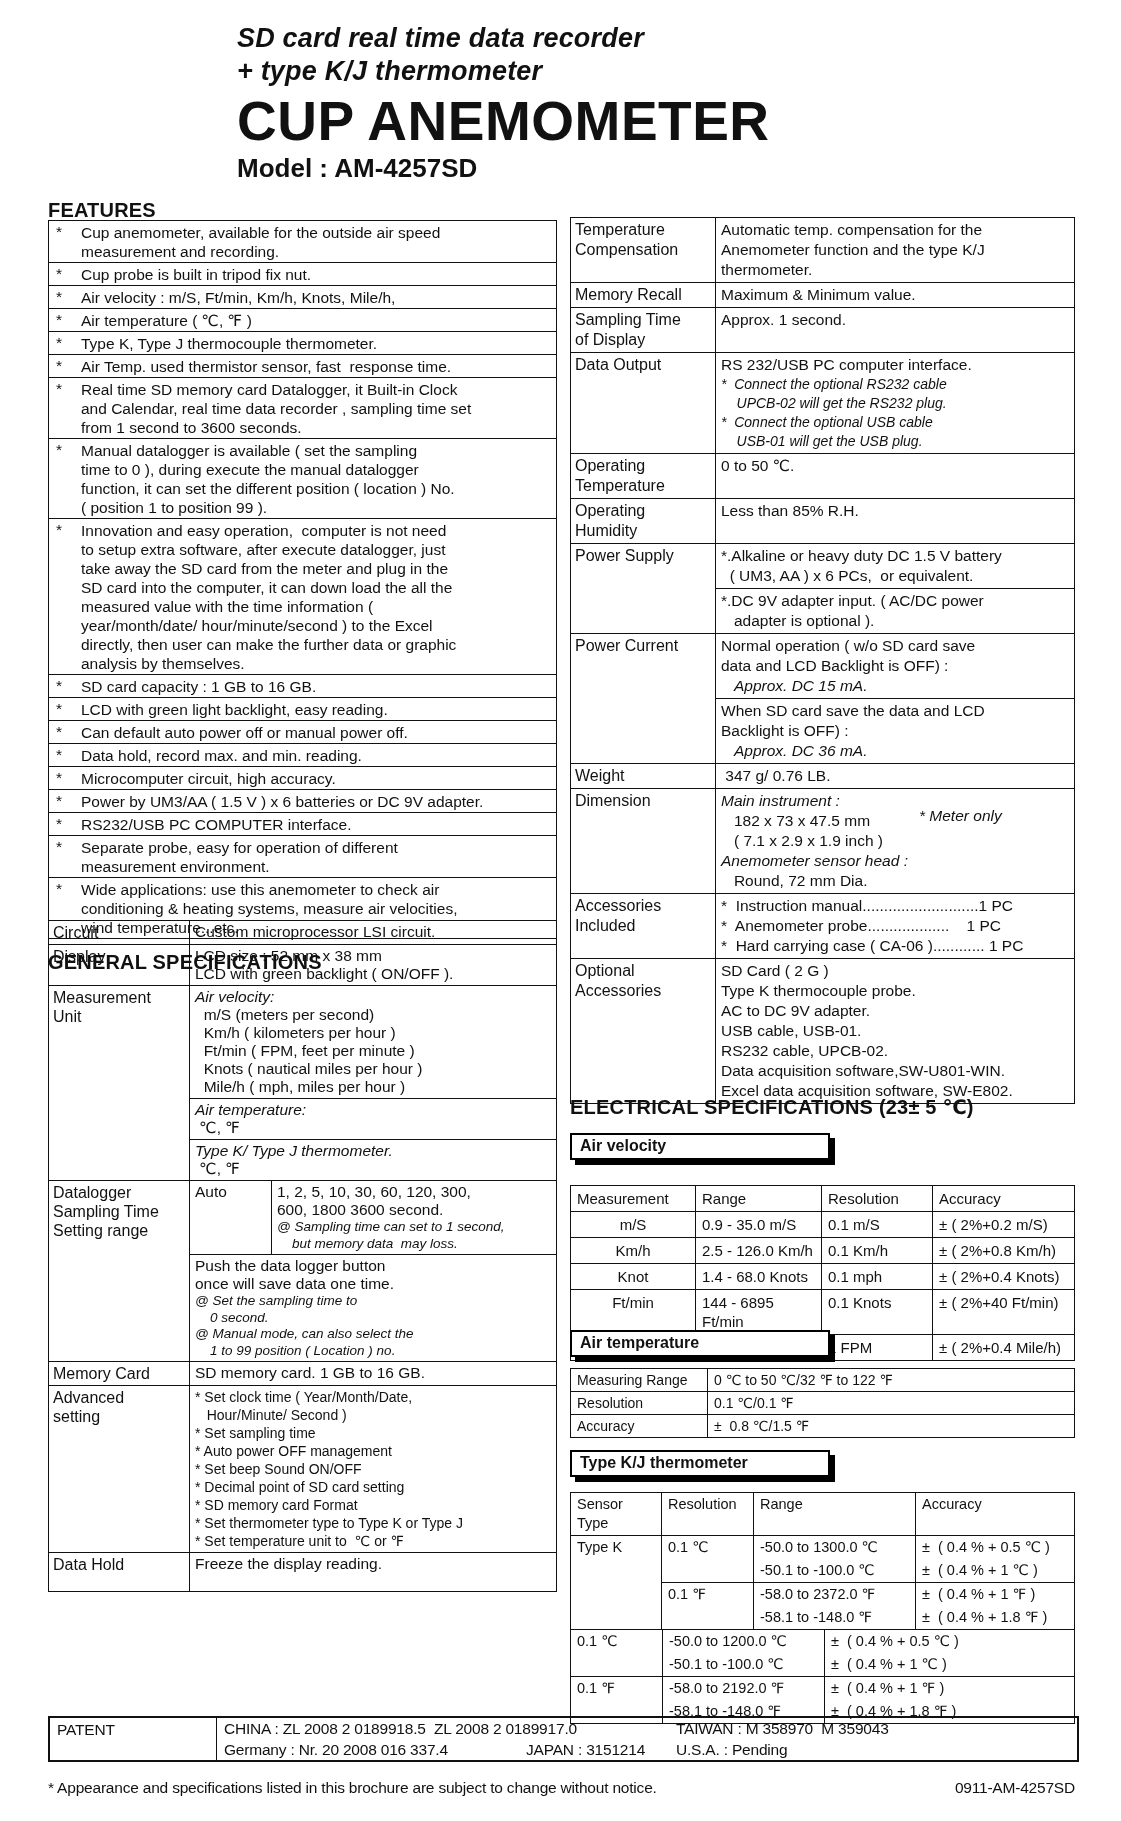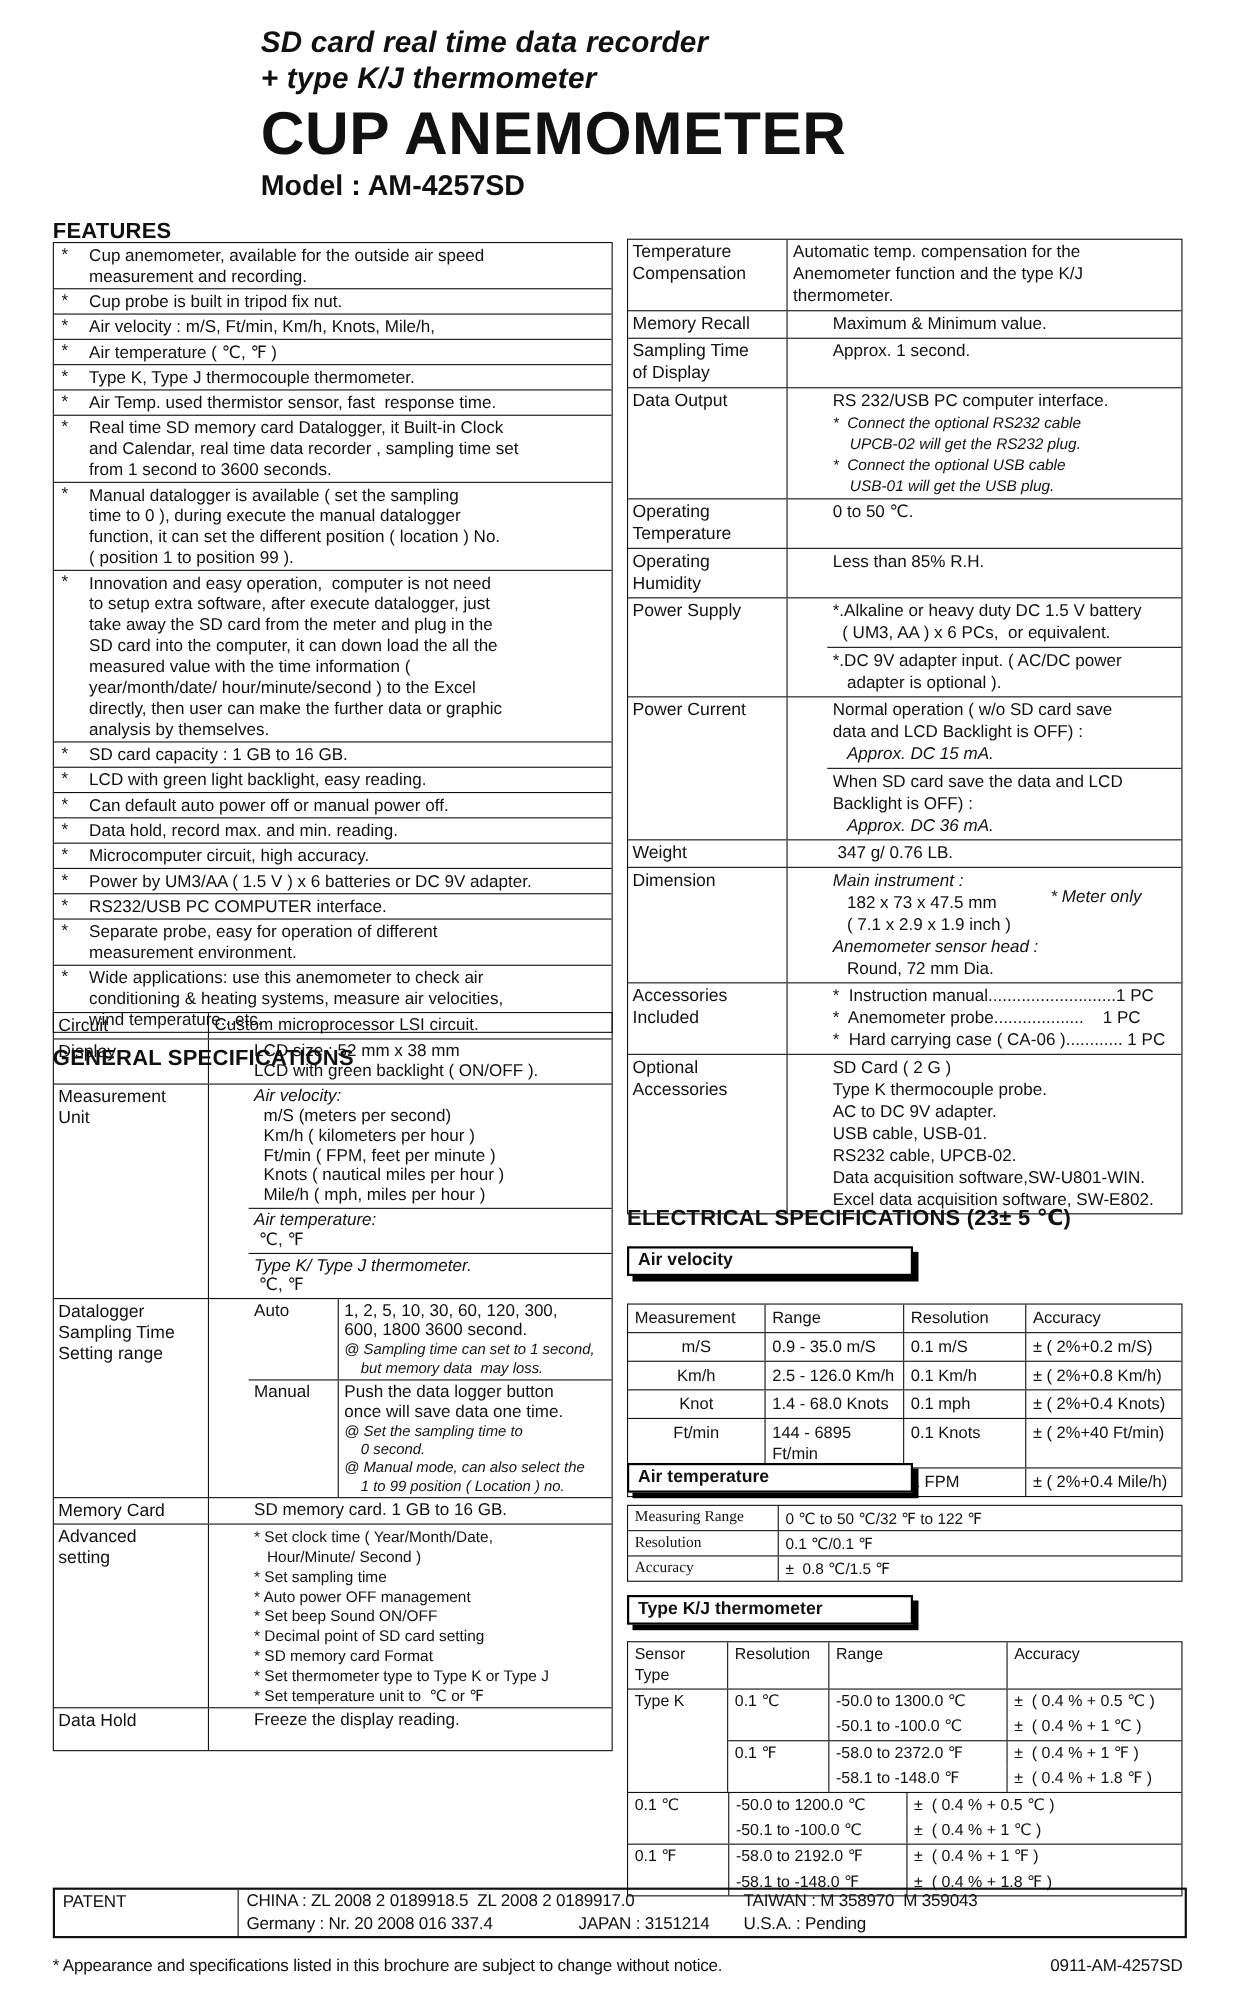--- a/index.html
+++ b/index.html
@@ -21,21 +21,21 @@
   #features-box{left:48px;top:220px;width:507px;border:1px solid #111;}
   .frow{display:flex;}
   .frow + .frow{border-top:1px solid #111;}
   .fstar{width:25px;padding:2px 0 1px 7px;font-size:15.5px;}
   .ftext{flex:1;padding:2px 2px 1px 0;}
   
   .spectable{border:1px solid #111;}
   #left-table{left:48px;top:920px;width:507px;}
   #right-table{left:570px;top:217px;width:503px;}
   .srow{display:flex;}
-  .srow + .srow{border-top:1px solid #111;gap:36px;}
+  .srow + .srow{border-top:1px solid #111;}
   .slabel{width:132px;min-width:132px;border-right:1px solid #111;padding:2px 4px;
           white-space:pre-wrap;font-size:16px;line-height:19px;}
   #right-table .slabel{width:136px;min-width:136px;line-height:20px;}
   .sval{flex:1;display:flex;flex-direction:column;}
   .ssub{padding:2px 5px;}
   .ssub.keyed{display:flex;padding:0;}
   .ssub + .ssub{border-top:1px solid #111;}
   .skey{width:71px;min-width:71px;border-right:1px solid #111;padding:2px 5px;font-size:15.5px;}
   .scont{flex:1;padding:2px 5px;}
   .sval.small .ln{font-size:14px;line-height:20.5px;}
@@ -56,21 +56,21 @@
   .erow{display:flex;}
   .erow + .erow{border-top:1px solid #111;}
   .ecell{padding:3px 6px;white-space:pre-wrap;line-height:19px;}
   .av0{width:112px;min-width:112px;border-right:1px solid #111;}
   .av1{width:113px;min-width:113px;border-right:1px solid #111;}
   .av2{width:98px;min-width:98px;border-right:1px solid #111;}
   .av3{flex:1;}
   .erow.body .av0{text-align:center;}
   #airtemp-table{left:570px;top:1368px;width:503px;font-size:14px;}
   #airtemp-table .ecell{padding:2px 6px;line-height:18px;}
-  .at0{width:124px;min-width:124px;border-right:1px solid #111;font-family:Liberation Serif, serif;}
+  .at0{width:124px;min-width:124px;border-right:1px solid #111;}
   .at1{flex:1;}
   #kj-table{left:570px;top:1492px;width:503px;font-size:14.5px;}
   .kcell{padding:2px 6px;white-space:pre-wrap;line-height:19px;}
   .k0{width:78px;min-width:78px;border-right:1px solid #111;}
   .k1{width:79px;min-width:79px;border-right:1px solid #111;}
   .k2{width:149px;min-width:149px;border-right:1px solid #111;}
   .k3{flex:1;}
   .kgroup{display:flex;}
   .kgroup + .kgroup{border-top:1px solid #111;}
   .ksubs{flex:1;}
@@ -280,21 +280,20 @@
           <div class="ssub keyed">
             <div class="skey">Auto</div>
             <div class="scont">
               <div class="ln">1, 2, 5, 10, 30, 60, 120, 300,</div>
               <div class="ln">600, 1800 3600 second.</div>
               <div class="ln it sm">@ Sampling time can set to 1 second,</div>
               <div class="ln it sm">    but memory data  may loss.</div>
             </div>
           </div>
           <div class="ssub keyed">
-            <div class="skey">Manual</div>
             <div class="scont">
               <div class="ln">Push the data logger button</div>
               <div class="ln">once will save data one time.</div>
               <div class="ln it sm">@ Set the sampling time to</div>
               <div class="ln it sm">    0 second.</div>
               <div class="ln it sm">@ Manual mode, can also select the</div>
               <div class="ln it sm">    1 to 99 position ( Location ) no.</div>
             </div>
           </div>
         </div>

